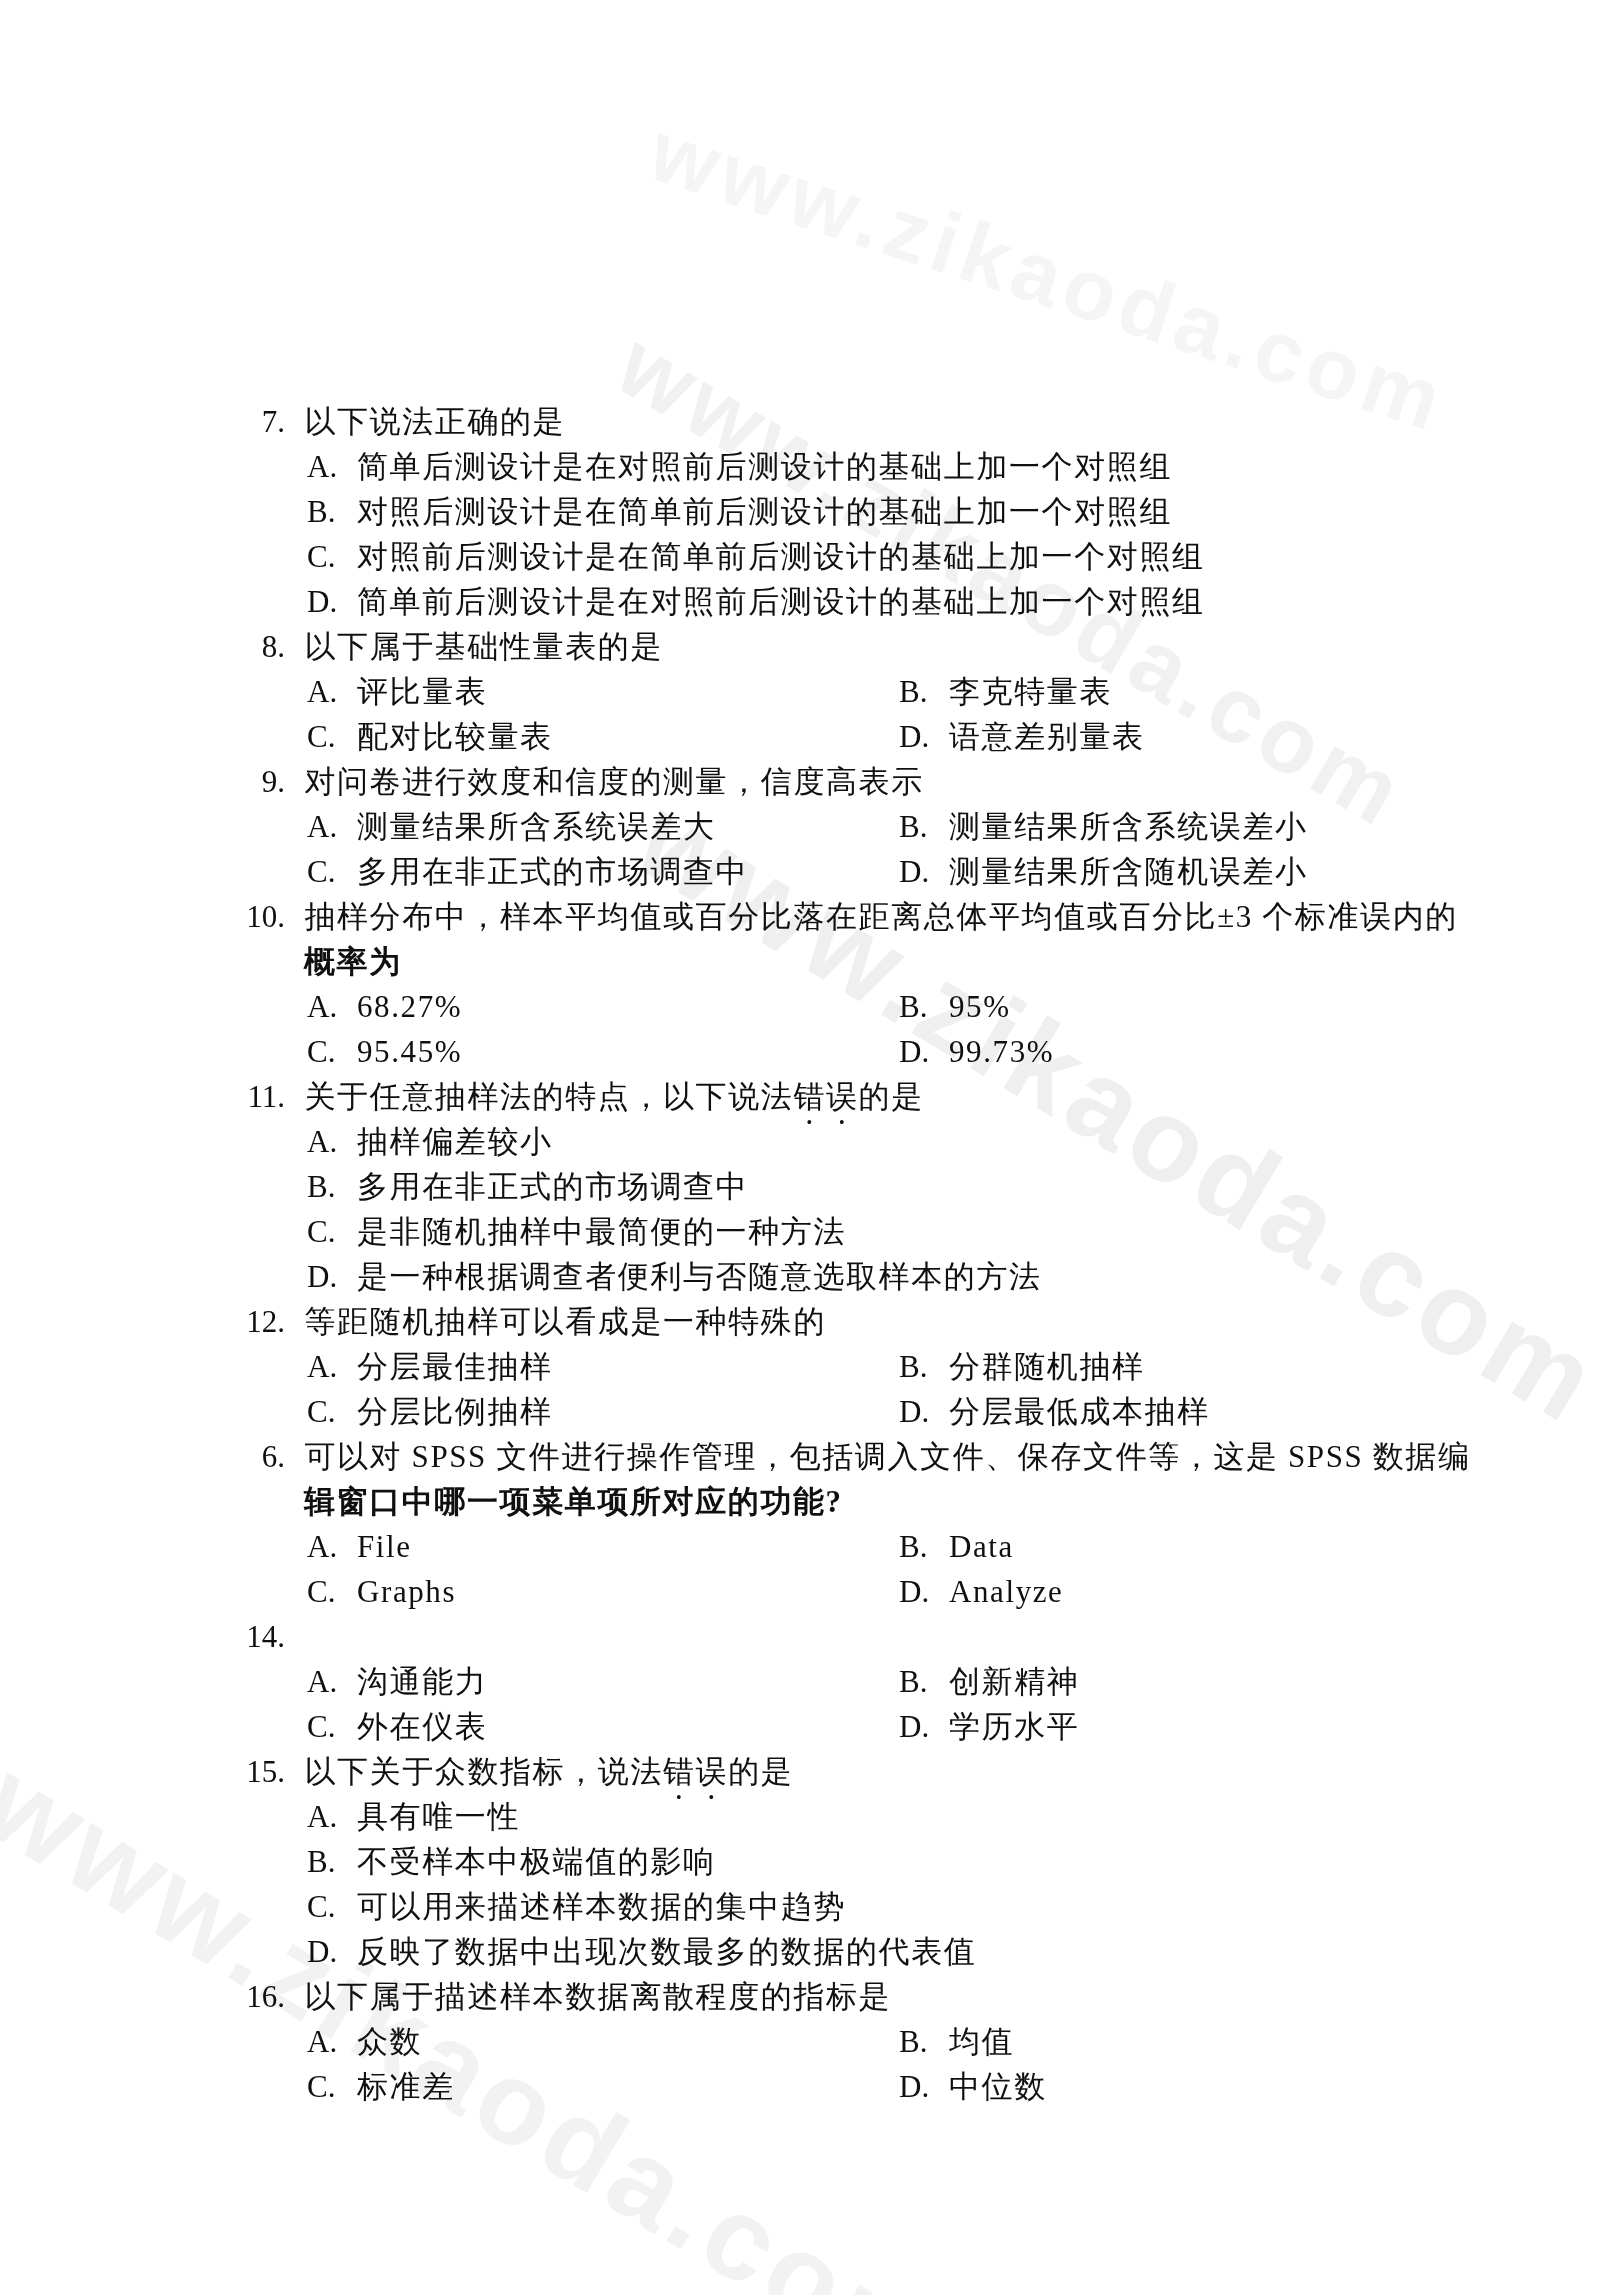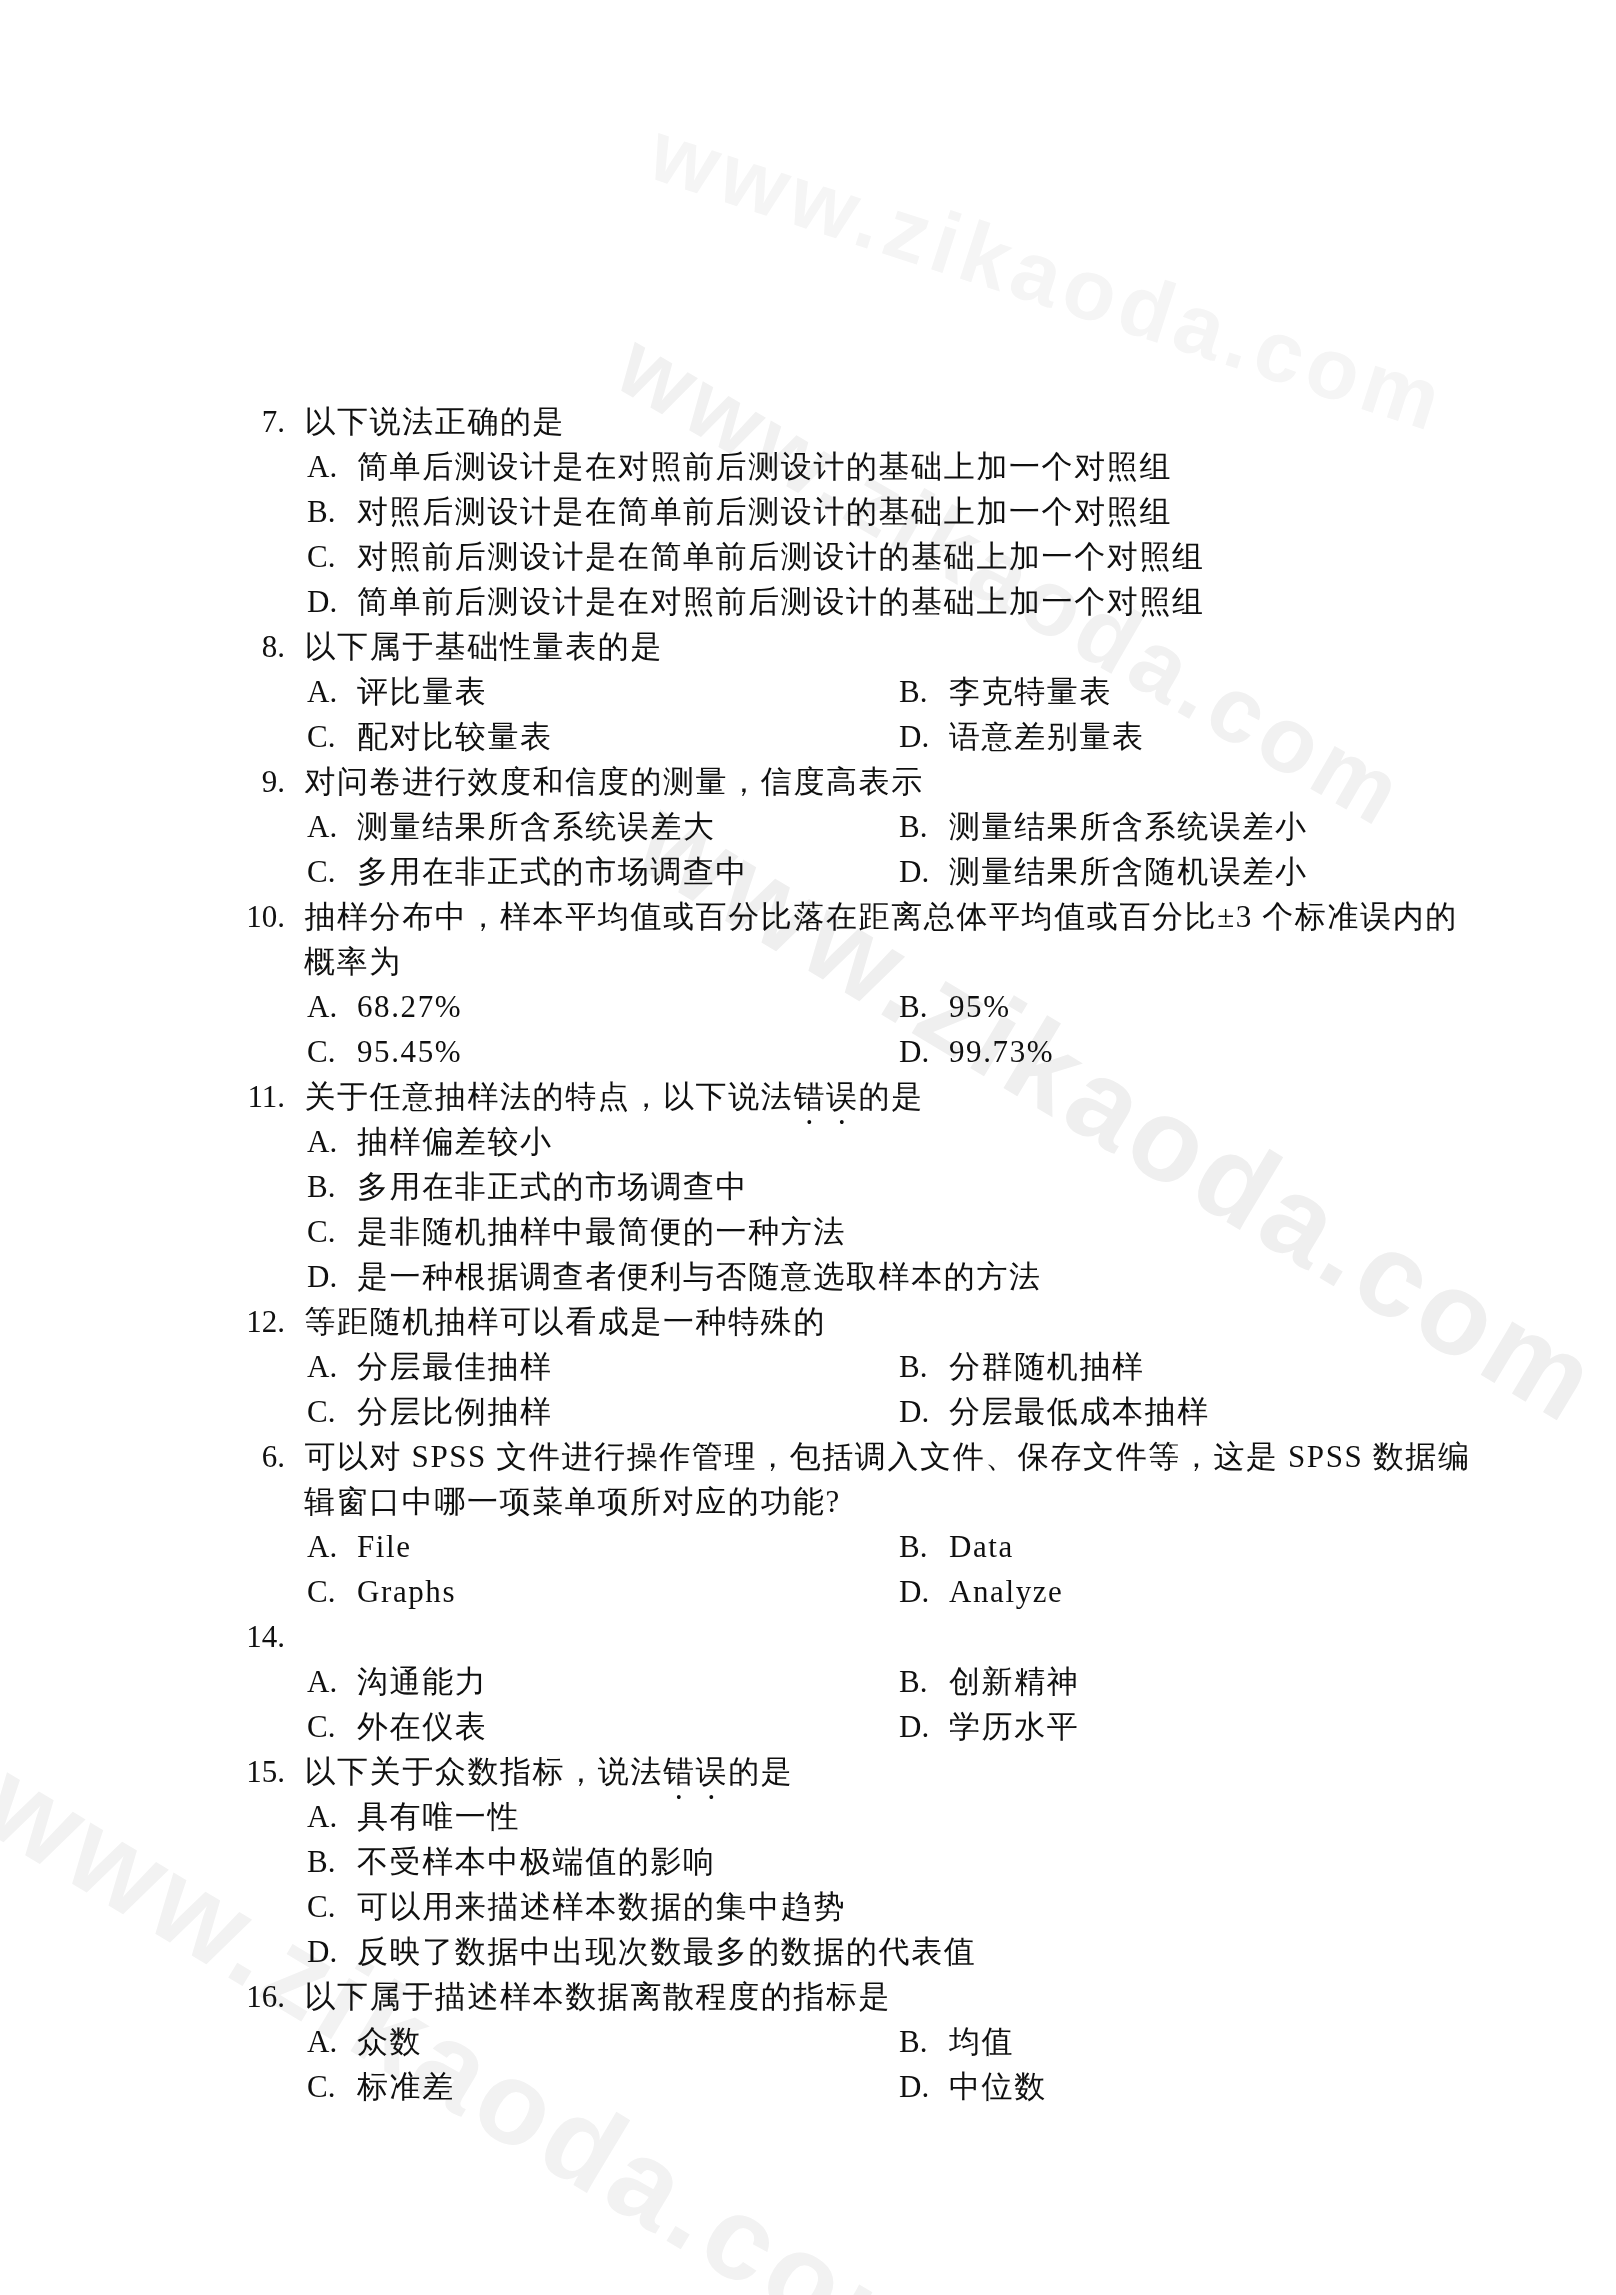--- a/index.html
+++ b/index.html
@@ -39,21 +39,21 @@
     font-size:31px;
   }
   .qnum{
     display:inline-block;
     width:53px;
     margin-right:19.4px;
     text-align:right;
     flex:0 0 auto;
   }
   .qtext{letter-spacing:1.6px;}
-  .cont{padding-left:72px;letter-spacing:1.6px;}
+  .cont{padding-left:72px;letter-spacing:1.6px;font-weight:bold;}
   .optrow{padding-left:75px;}
   .opt{display:inline-flex;align-items:baseline;}
   .opt-left{width:592px;flex:0 0 auto;}
   .olabel{display:inline-block;width:50px;flex:0 0 auto;}
   .otext{letter-spacing:1.6px;}
   .emph{
     -webkit-text-emphasis:filled dot;
     -webkit-text-emphasis-position:under right;
     text-emphasis:filled dot;
     text-emphasis-position:under right;

